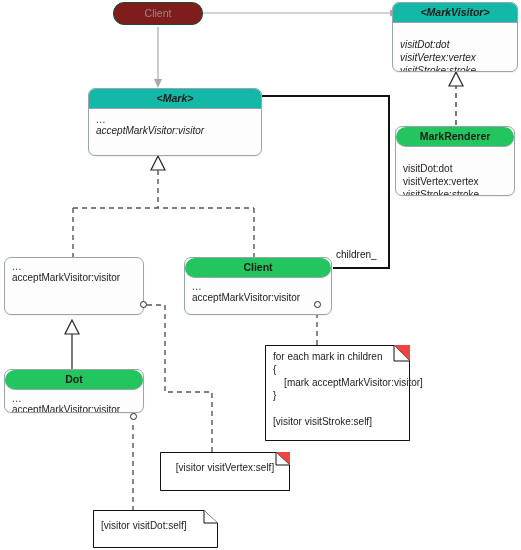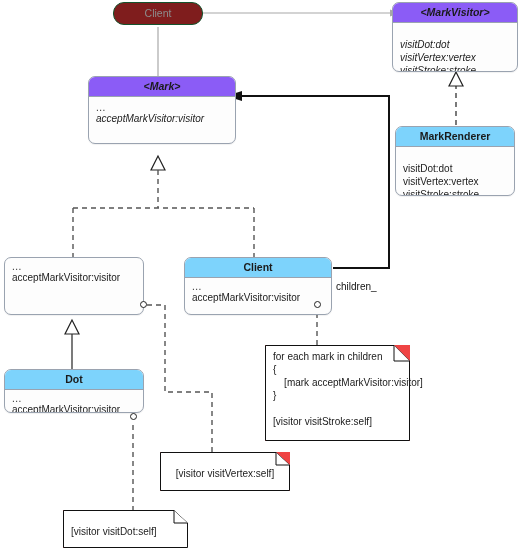--- a/index.html
+++ b/index.html
@@ -37,22 +37,22 @@
   .uml-head {
     box-sizing: border-box;
     text-align: center;
     font-size: 10.5px;
     font-weight: bold;
     color: #1a1a1a;
     padding: 3px 2px 3px 2px;
     border-bottom: 1px solid #9aa3b0;
     line-height: 13px;
   }
-  .head-pink { background: #8b5cf6; }
-  .head-blue { background: #7dd3fc; }
+  .head-pink { background: #14b8a6; }
+  .head-blue { background: #22c55e; border-radius: 10px; }
   .head-italic { font-style: italic; }
   .uml-body {
     box-sizing: border-box;
     padding: 15px 7px 4px 7px;
     font-size: 10px;
     color: #1a1a1a;
     line-height: 13px;
   }
   .uml-body .ellipsis {
     font-size: 10px;
@@ -86,21 +86,21 @@
     line-height: 13px;
   }
   .note-svg { position: absolute; left: 0; top: 0; }
   .note-text {
     position: relative;
     padding: 5px 8px 4px 8px;
     white-space: pre;
   }
   .note-text.centered {
     text-align: center;
-    padding-top: 15px;
+    padding-top: 9px;
   }
 
   
   .edge-label {
     position: absolute;
     font-size: 10px;
     color: #111;
     white-space: nowrap;
   }
   
@@ -183,21 +183,21 @@
 
   <div class="uml-box" style="left:395px; top:126px; width:120px; height:70px;">
     <div class="uml-head head-blue">MarkRenderer</div>
     <div class="uml-body">
       <div class="member">visitDot:dot</div>
       <div class="member">visitVertex:vertex</div>
       <div class="member">visitStroke:stroke</div>
     </div>
   </div>
 
-  <div class="uml-box" style="left:88px; top:76px; width:148px; height:68px;">
+  <div class="uml-box" style="left:88px; top:88px; width:174px; height:68px;">
     <div class="uml-head head-pink head-italic">&lt;Mark&gt;</div>
     <div class="uml-body" style="padding-top:6px;">
       <div class="ellipsis">...</div>
       <div class="member member-italic">acceptMarkVisitor:visitor</div>
     </div>
   </div>
 
   <div class="uml-box" style="left:4px; top:257px; width:140px; height:58px;">
     <div class="uml-body" style="padding-top:4px;">
       <div class="ellipsis">...</div>
@@ -208,21 +208,21 @@
 
   <div class="uml-box" style="left:184px; top:257px; width:148px; height:58px;">
     <div class="uml-head head-blue">Client</div>
     <div class="uml-body" style="padding-top:4px;">
       <div class="ellipsis">...</div>
       <div class="member">acceptMarkVisitor:visitor</div>
     </div>
   </div>
   <div class="ball" style="left:314px; top:301px;"></div>
 
-  <div class="edge-label" style="left:336px; top:249px;margin-top:32px;">children_</div>
+  <div class="edge-label" style="left:336px; top:249px;">children_</div>
 
   <div class="uml-box" style="left:4px; top:369px; width:140px; height:44px;">
     <div class="uml-head head-blue">Dot</div>
     <div class="uml-body" style="padding-top:4px;">
       <div class="ellipsis">...</div>
       <div class="member">acceptMarkVisitor:visitor</div>
     </div>
   </div>
   <div class="ball" style="left:130px; top:413px;"></div>
 
@@ -240,21 +240,21 @@
   </div>
 
   <div class="note" style="left:160px; top:452px; width:130px; height:39px;">
     <svg class="note-svg" width="130" height="39">
       <path d="M0.5,0.5 L116,0.5 L129.5,13 L129.5,38.5 L0.5,38.5 Z" fill="#ffffff" stroke="#111" stroke-width="1"></path>
       <path d="M116,0.5 L116,13 L129.5,13" fill="#ffffff" stroke="#111" stroke-width="1"></path>
     </svg>
     <div class="note-text centered">[visitor visitVertex:self]</div>
   </div>
 
-  <div class="note" style="left:63px; top:510px; width:100px; height:38px;">
+  <div class="note" style="left:93px; top:510px; width:100px; height:38px;">
     <svg class="note-svg" width="125" height="38">
       <path d="M0.5,0.5 L111,0.5 L124.5,13 L124.5,37.5 L0.5,37.5 Z" fill="#ffffff" stroke="#111" stroke-width="1"></path>
       <path d="M111,0.5 L111,13 L124.5,13" fill="#ffffff" stroke="#111" stroke-width="1"></path>
     </svg>
     <div class="note-text centered">[visitor visitDot:self]</div>
   </div>
 
 </div>
 
 </body></html>

